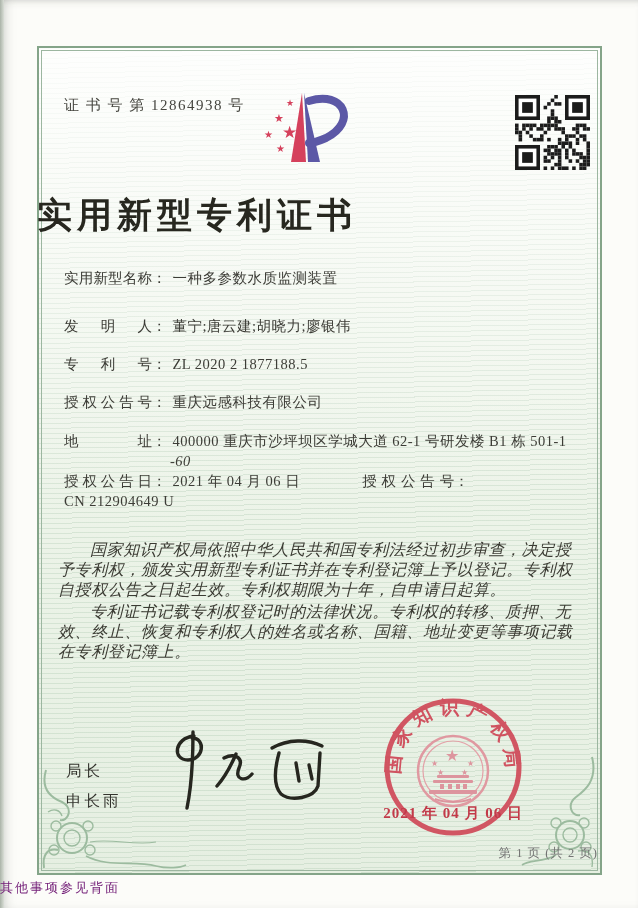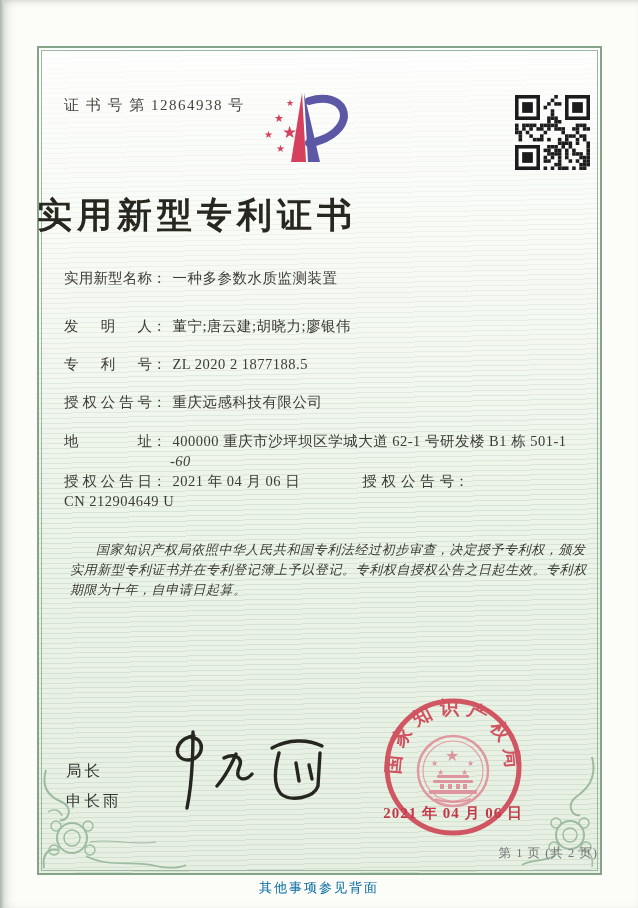--- a/index.html
+++ b/index.html
@@ -23,28 +23,28 @@
   .certno{left:64px;top:96px;font-size:15px;letter-spacing:1.5px;color:#45453f;}
   .title{left:37px;top:192px;width:561px;text-align:left;font-size:35px;font-weight:700;
          letter-spacing:5px;color:#27271f;}
   .fields{left:64px;top:268px;width:520px;font-size:14.5px;color:#3c3c36;}
   .frow{line-height:20px;}
   .flabel{display:inline-block;width:88px;text-align:justify;text-align-last:justify;vertical-align:top;}
   .fcolon{display:inline-block;vertical-align:top;margin-right:6px;}
   .fval{display:inline-block;vertical-align:top;letter-spacing:.5px;}
   .fval2{margin-left:106px;line-height:20px;letter-spacing:.5px;font-style:italic;}
   .flabel2{display:inline-block;width:92px;text-align:justify;text-align-last:justify;vertical-align:top;margin-left:62px;}
-  .paras{left:58px;top:540px;width:524px;font-size:13px;line-height:20px;color:#3b3b33;
-         font-style:italic;letter-spacing:.6px;margin-left:12px;}
+  .paras{left:58px;top:540px;width:524px;font-size:16px;line-height:20px;color:#3b3b33;
+         font-style:italic;letter-spacing:.6px;}
   .paras p{margin:0 0 2px 0;text-indent:2em;}
   .signer{left:66px;top:756px;font-size:15.5px;color:#34342e;letter-spacing:3px;line-height:30px;}
   .sealdate{left:380px;top:804px;width:146px;text-align:center;font-size:15px;color:#c23a49;
             letter-spacing:1px;font-weight:700;}
   .pageinfo{left:37px;top:845px;width:561px;text-align:right;font-size:12.5px;color:#737373;letter-spacing:1px;}
-  .backnote{left:0;top:879px;width:638px;text-align:center;font-size:13px;color:#0369a1;letter-spacing:2px;}
+  .backnote{left:0;top:879px;width:638px;text-align:left;font-size:13px;color:#701a75;letter-spacing:2px;}
 </style>
 </head>
 <body>
 
 <div class="page">
   <div class="scan-edge"></div>
 
   <div class="frame">
     <div class="frame-inner"></div>
   </div>
@@ -242,20 +242,21 @@
       <span class="flabel">地址</span><span class="fcolon">：</span><span class="fval">400000 重庆市沙坪坝区学城大道 62-1 号研发楼 B1 栋 501-1</span>
       <div class="fval2">-60</div>
     </div>
     <div class="frow">
       <span class="flabel">授权公告日</span><span class="fcolon">：</span><span class="fval">2021 年 04 月 06 日</span><span class="flabel2">授权公告号</span><span class="fcolon">：</span><span class="fval">CN 212904649 U</span>
     </div>
   </div>
 
   <div class="abs paras">
     <p>国家知识产权局依照中华人民共和国专利法经过初步审查，决定授予专利权，颁发实用新型专利证书并在专利登记簿上予以登记。专利权自授权公告之日起生效。专利权期限为十年，自申请日起算。</p>
+    <p>专利证书记载专利权登记时的法律状况。专利权的转移、质押、无效、终止、恢复和专利权人的姓名或名称、国籍、地址变更等事项记载在专利登记簿上。</p>
   </div>
 
   <div class="abs signer">
     <div>局长</div>
     <div>申长雨</div>
   </div>
 
   <svg class="abs" style="left:160px;top:726px;" width="180" height="88" viewBox="0 0 180 88">
     <g fill="none" stroke="#26261f" stroke-width="3.4" stroke-linecap="round">
       <path d="M34,10 C14,12 12,34 28,34 C44,34 46,12 32,12"></path>

